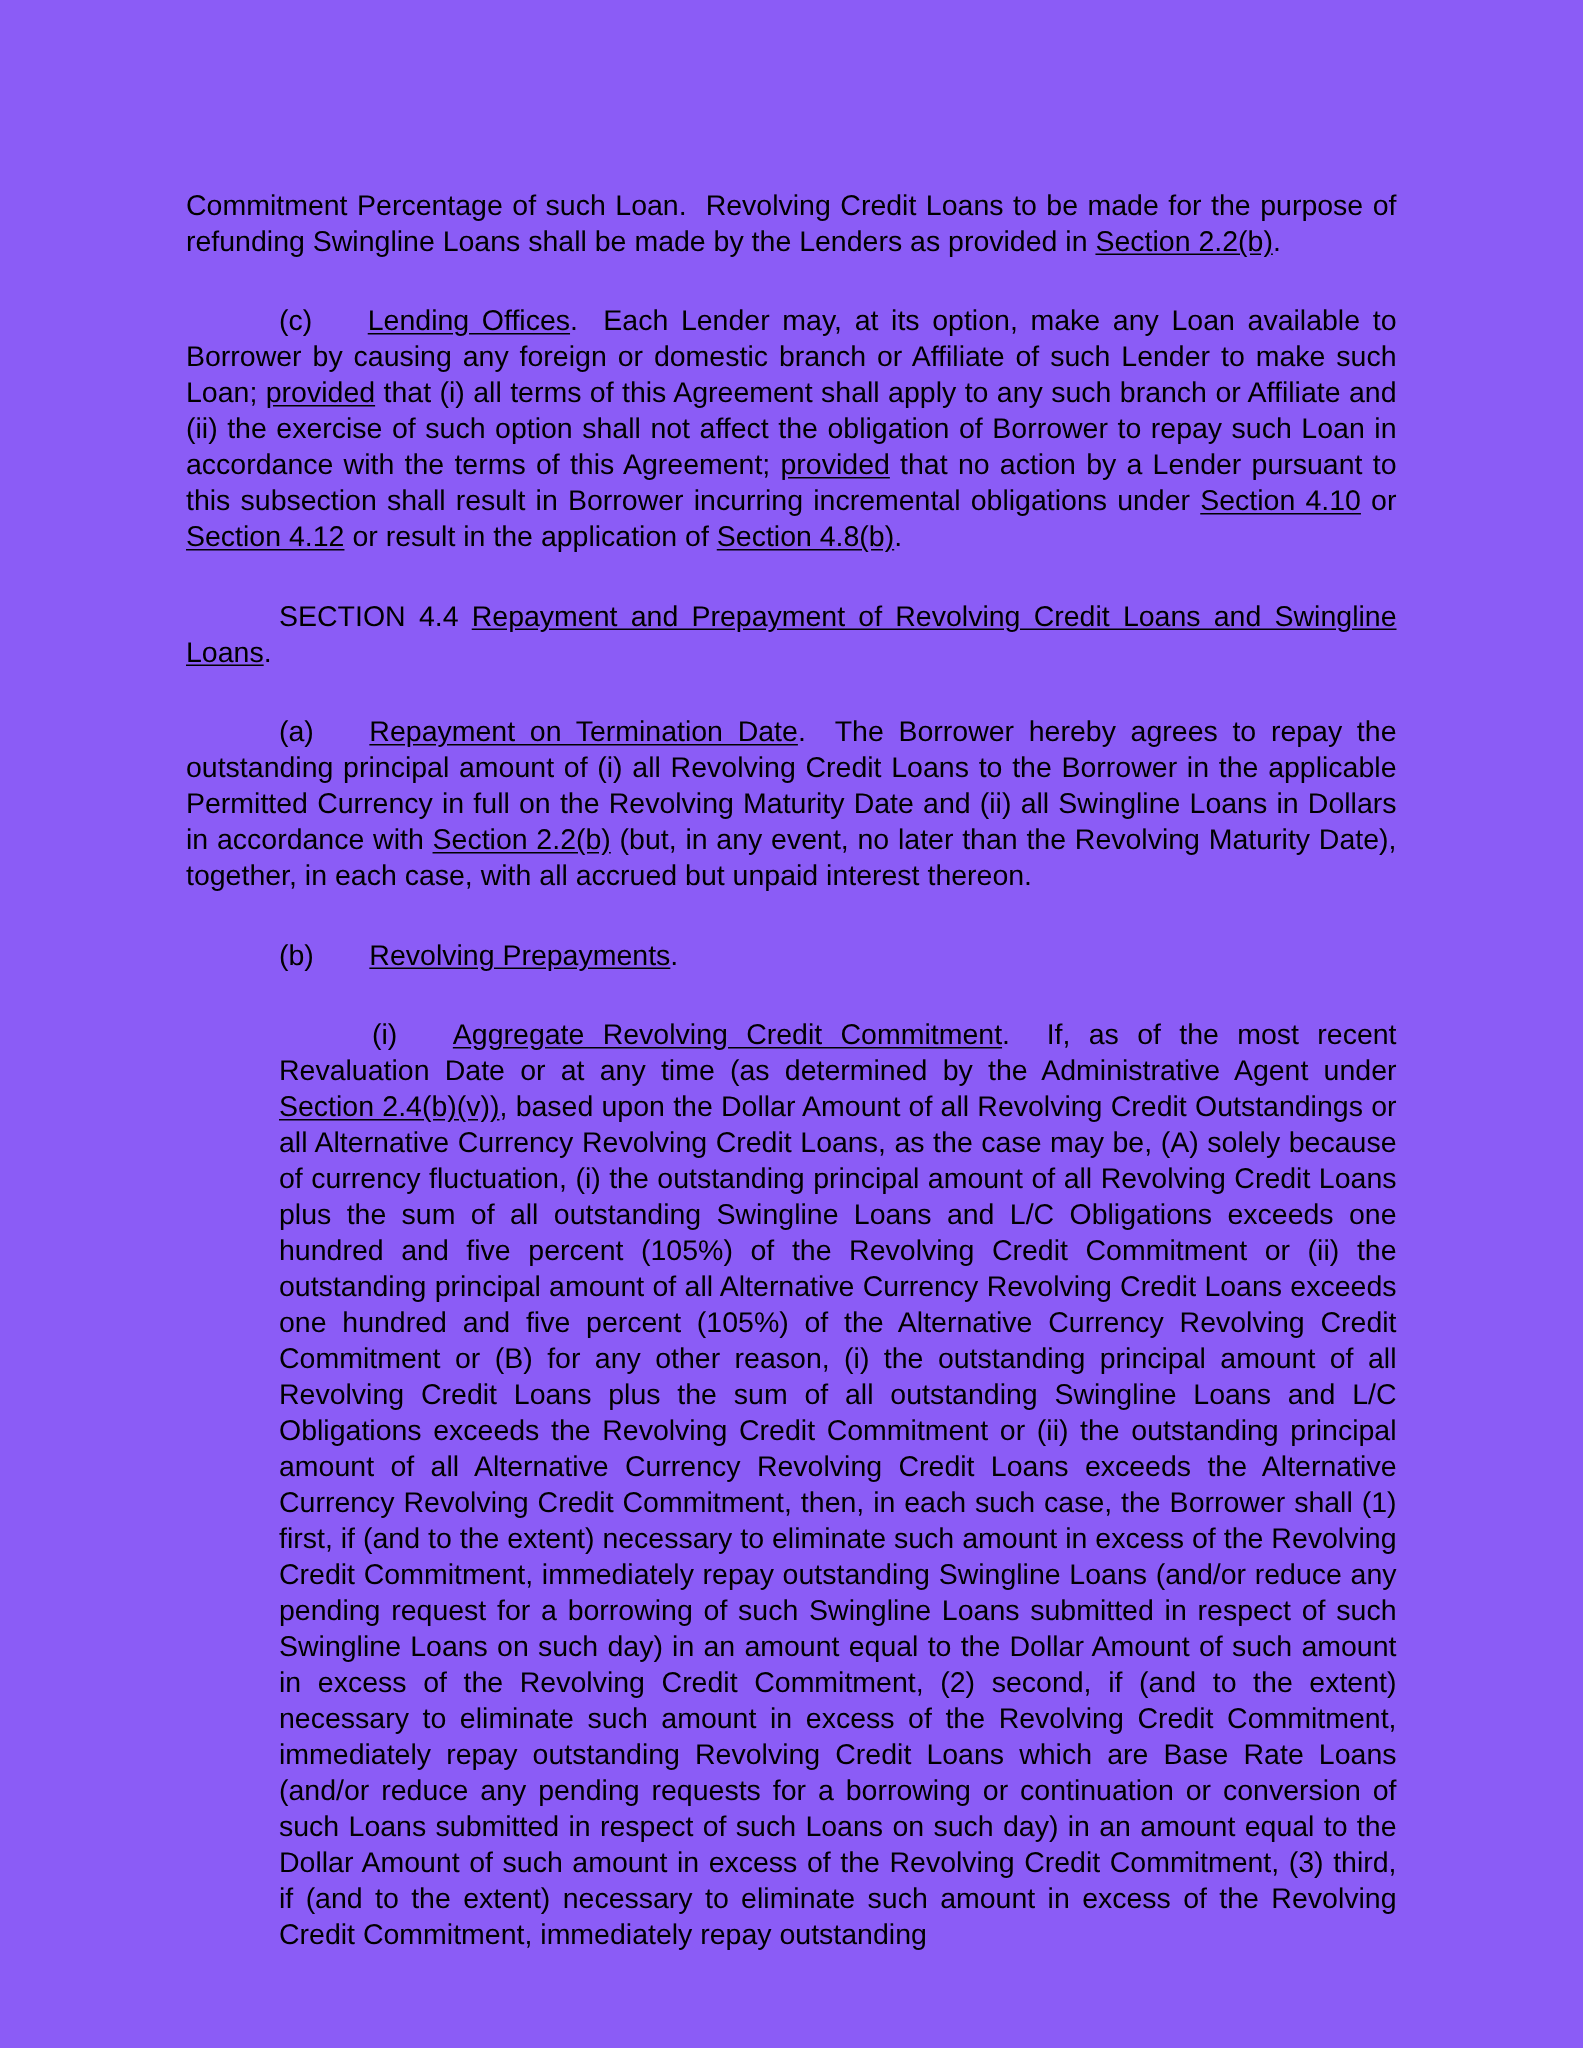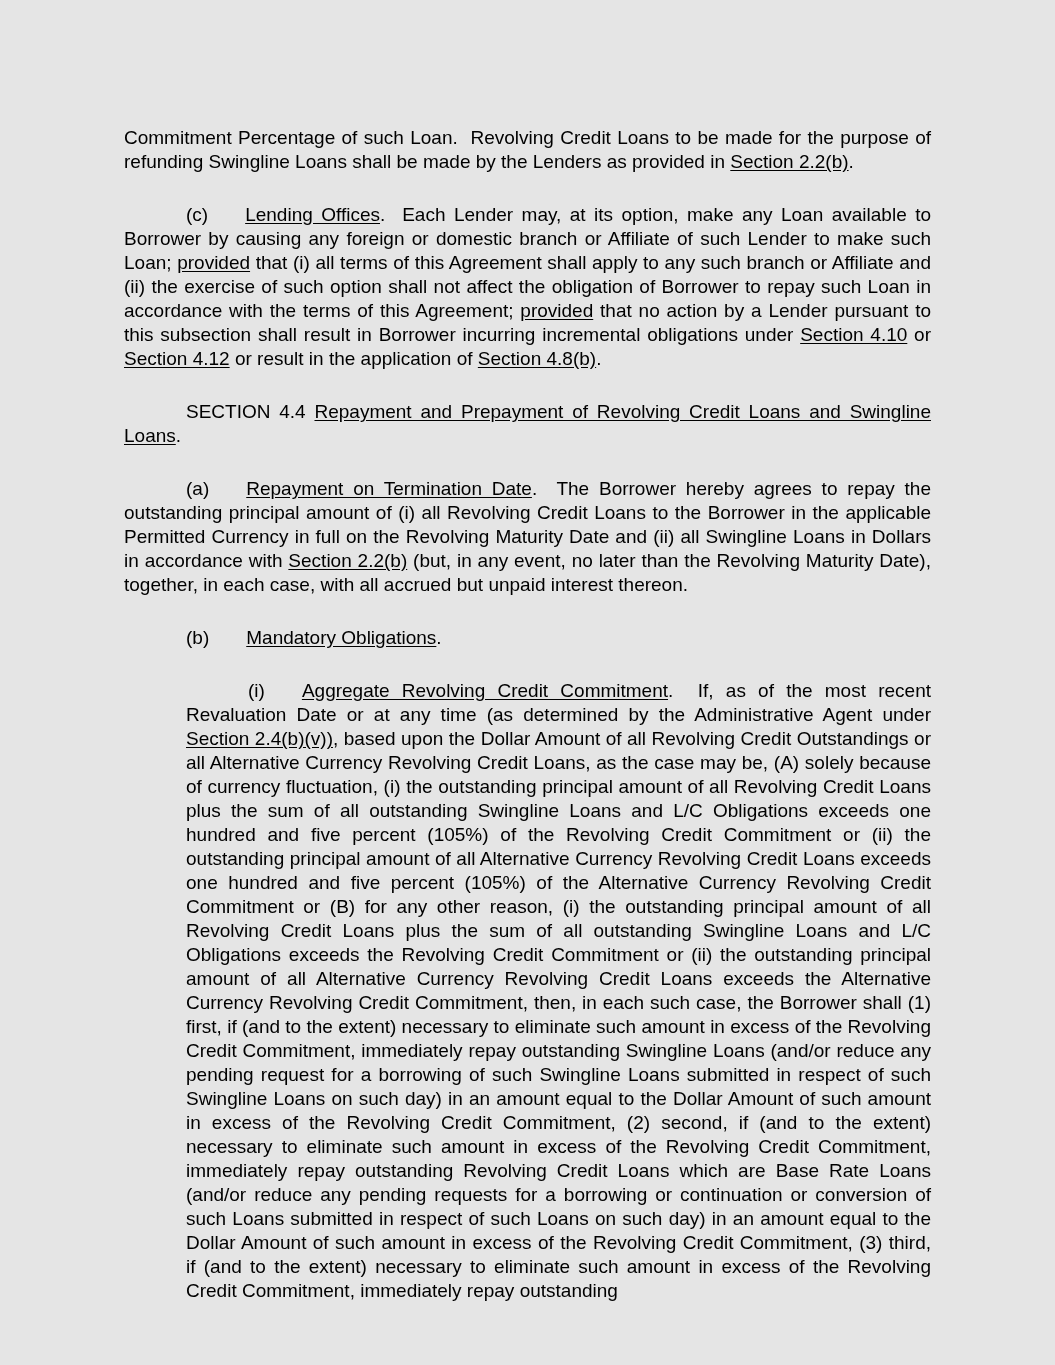--- a/index.html
+++ b/index.html
@@ -4,21 +4,21 @@
 <style>
   html, body {
     margin: 0;
     padding: 0;
     background: #ffffff;
   }
   .page {
     position: relative;
     width: 1055px;
     height: 1365px;
-    background: #e5e5e5;
+    background: #8b5cf6;
     color: #000000;
     font-family: "Liberation Sans", "DejaVu Sans", sans-serif;
     font-size: 19px;
     line-height: 24px;
     overflow: hidden;
   }
   .content {
     position: absolute;
     top: 126px;
     left: 124px;
@@ -55,16 +55,16 @@
 </style>
 </head>
 <body>
 
 <div class="page">
   <div class="content">
       <p class="noindent"><span>Commitment Percentage of such Loan.&nbsp; Revolving Credit Loans to be made for the purpose of refunding Swingline Loans shall be made by the Lenders as provided in </span><span class="u">Section 2.2(b)</span><span>.</span></p>
       <p class="indent"><span>(c)</span><span class="tab"></span><span class="u">Lending Offices</span><span>.&nbsp; Each Lender may, at its option, make any Loan available to Borrower by causing any foreign or domestic branch or Affiliate of such Lender to make such Loan; </span><span class="u">provided</span><span> that (i) all terms of this Agreement shall apply to any such branch or Affiliate and (ii) the exercise of such option shall not affect the obligation of Borrower to repay such Loan in accordance with the terms of this Agreement; </span><span class="u">provided</span><span> that no action by a Lender pursuant to this subsection shall result in Borrower incurring incremental obligations under </span><span class="u">Section 4.10</span><span> or </span><span class="u">Section 4.12</span><span> or result in the application of </span><span class="u">Section 4.8(b)</span><span>.</span></p>
       <p class="indent"><span>SECTION 4.4 </span><span class="u">Repayment and Prepayment of Revolving Credit Loans and Swingline Loans</span><span>.</span></p>
       <p class="indent"><span>(a)</span><span class="tab"></span><span class="u">Repayment on Termination Date</span><span>.&nbsp; The Borrower hereby agrees to repay the outstanding principal amount of (i) all Revolving Credit Loans to the Borrower in the applicable Permitted Currency in full on the Revolving Maturity Date and (ii) all Swingline Loans in Dollars in accordance with </span><span class="u">Section 2.2(b)</span><span> (but, in any event, no later than the Revolving Maturity Date), together, in each case, with all accrued but unpaid interest thereon.</span></p>
-      <p class="indent"><span>(b)</span><span class="tab"></span><span class="u">Mandatory Obligations</span><span>.</span></p>
+      <p class="indent"><span>(b)</span><span class="tab"></span><span class="u">Revolving Prepayments</span><span>.</span></p>
       <p class="sub indent"><span>(i)</span><span class="tab"></span><span class="u">Aggregate Revolving Credit Commitment</span><span>.&nbsp; If, as of the most recent Revaluation Date or at any time (as determined by the Administrative Agent under </span><span class="u">Section 2.4(b)(v))</span><span>, based upon the Dollar Amount of all Revolving Credit Outstandings or all Alternative Currency Revolving Credit Loans, as the case may be, (A) solely because of currency fluctuation, (i) the outstanding principal amount of all Revolving Credit Loans plus the sum of all outstanding Swingline Loans and L/C Obligations exceeds one hundred and five percent (105%) of the Revolving Credit Commitment or (ii) the outstanding principal amount of all Alternative Currency Revolving Credit Loans exceeds one hundred and five percent (105%) of the Alternative Currency Revolving Credit Commitment or (B) for any other reason, (i) the outstanding principal amount of all Revolving Credit Loans plus the sum of all outstanding Swingline Loans and L/C Obligations exceeds the Revolving Credit Commitment or (ii) the outstanding principal amount of all Alternative Currency Revolving Credit Loans exceeds the Alternative Currency Revolving Credit Commitment, then, in each such case, the Borrower shall (1) first, if (and to the extent) necessary to eliminate such amount in excess of the Revolving Credit Commitment, immediately repay outstanding Swingline Loans (and/or reduce any pending request for a borrowing of such Swingline Loans submitted in respect of such Swingline Loans on such day) in an amount equal to the Dollar Amount of such amount in excess of the Revolving Credit Commitment, (2) second, if (and to the extent) necessary to eliminate such amount in excess of the Revolving Credit Commitment, immediately repay outstanding Revolving Credit Loans which are Base Rate Loans (and/or reduce any pending requests for a borrowing or continuation or conversion of such Loans submitted in respect of such Loans on such day) in an amount equal to the Dollar Amount of such amount in excess of the Revolving Credit Commitment, (3) third, if (and to the extent) necessary to eliminate such amount in excess of the Revolving Credit Commitment, immediately repay outstanding</span></p>
     </div>
 </div>
 
 </body></html>

